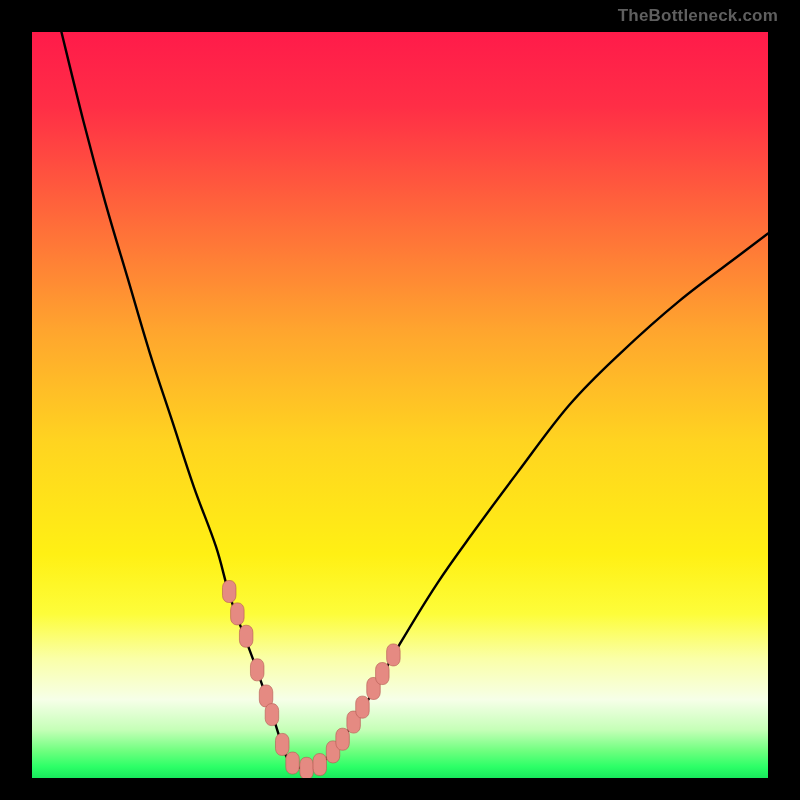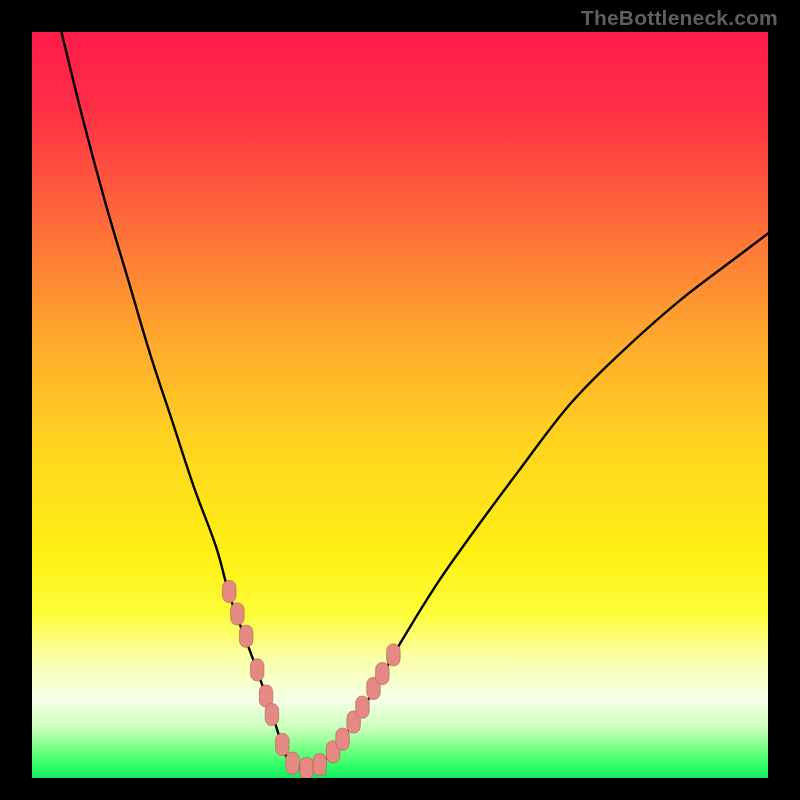--- a/index.html
+++ b/index.html
@@ -33,21 +33,21 @@
     position: absolute;
     inset: 0;
     width: 100%;
     height: 100%;
     overflow: visible;
   }
   .watermark {
     position: absolute;
     top: 6px;
     right: 22px;
-    font-size: 21px;
+    font-size: 17px;
     font-weight: 600;
     color: #5f5f5f;
     letter-spacing: 0.2px;
   }
 </style>
 </head>
 <body>
 
 <div class="outer">
 

